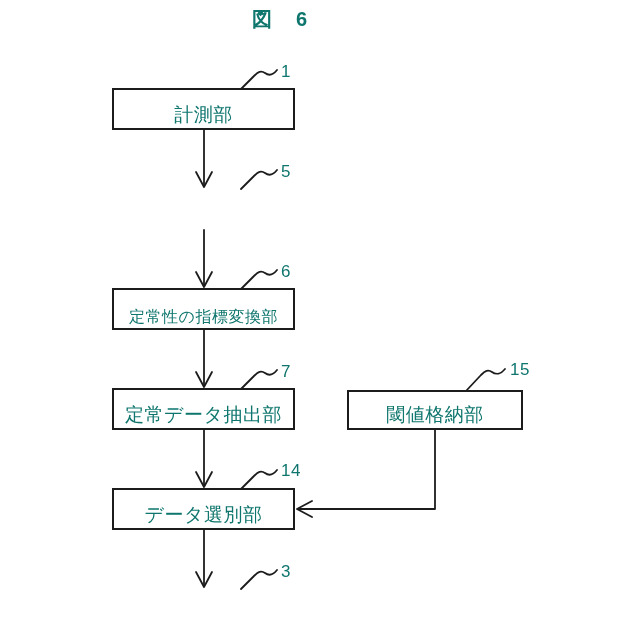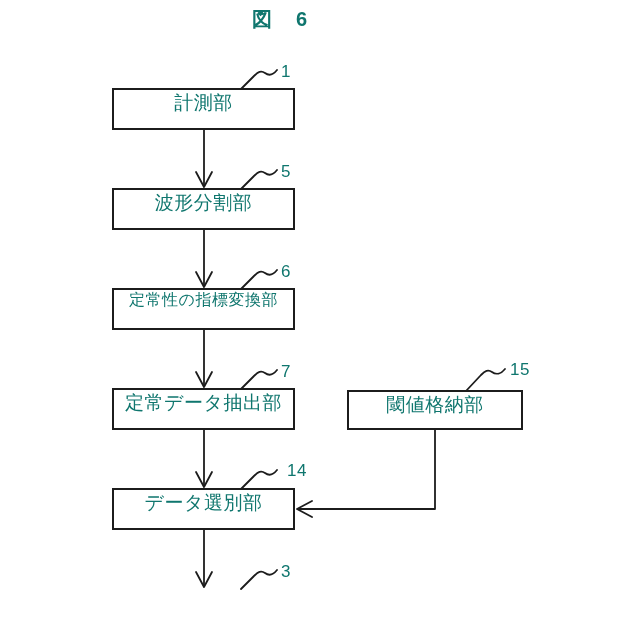--- a/index.html
+++ b/index.html
@@ -24,21 +24,21 @@
     font-weight: 700;
     letter-spacing: 2px;
     white-space: pre;
   }
   .node {
     position: absolute;
     box-sizing: border-box;
     border: 2px solid #1c1c1c;
     background: #ffffff;
     display: flex;
-    align-items: flex-start;
+    align-items: flex-end;
     justify-content: center;
     font-size: 19px;
     font-weight: 500;
     letter-spacing: 0.5px;
     white-space: nowrap;
   }
   .node-left { left: 112px; width: 183px; height: 42px; }
   #node-measurement            { top: 88px;  }
   #node-waveform-division      { top: 188px; }
   #node-stationarity-conversion{ top: 288px; font-size: 16px; }
@@ -50,21 +50,21 @@
     position: absolute;
     font-size: 17px;
     font-weight: 500;
     letter-spacing: 0.5px;
   }
   #ref-1  { left: 281px; top: 62px;  }
   #ref-5  { left: 281px; top: 162px; }
   #ref-6  { left: 281px; top: 262px; }
   #ref-7  { left: 281px; top: 362px; }
   #ref-15 { left: 510px; top: 360px; }
-  #ref-14 { left: 287px; top: 461px; }
+  #ref-14 { left: 281px; top: 461px; }
   #ref-3  { left: 281px; top: 562px; }
   #connector-layer {
     position: absolute;
     left: 0; top: 0;
     width: 640px;
     height: 640px;
     pointer-events: none;
   }
   #connector-layer path {
     stroke: #1c1c1c;
@@ -102,23 +102,20 @@
     <path d="M 241,289 L 254,276 C 258,272 261,270 265,273 C 269,276 273,275 277,270"></path>
     <path d="M 241,389 L 254,376 C 258,372 261,370 265,373 C 269,376 273,375 277,370"></path>
     <path d="M 466,391 L 481,375 C 485,371 488,369 492,372 C 496,375 501,374 505,369"></path>
     <path d="M 241,489 L 254,476 C 258,472 261,470 265,473 C 269,476 273,475 277,470"></path>
     <path d="M 241,589 L 254,576 C 258,572 261,570 265,573 C 269,576 273,575 277,570"></path>
   </svg>
 
   <div id="node-measurement" class="node node-left">
     <span>計測部</span>
   </div>
-  <div id="node-waveform-division" class="node node-left">
-    <span>波形分割部</span>
-  </div>
   <div id="node-stationarity-conversion" class="node node-left">
     <span>定常性の指標変換部</span>
   </div>
   <div id="node-stationary-extraction" class="node node-left">
     <span>定常データ抽出部</span>
   </div>
   <div id="node-data-selection" class="node node-left">
     <span>データ選別部</span>
   </div>
   <div id="node-threshold-storage" class="node">

